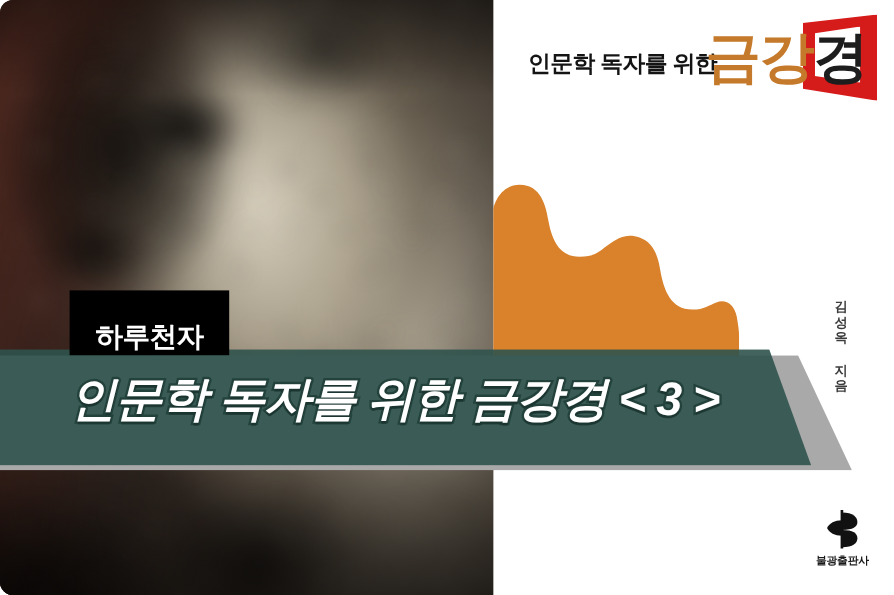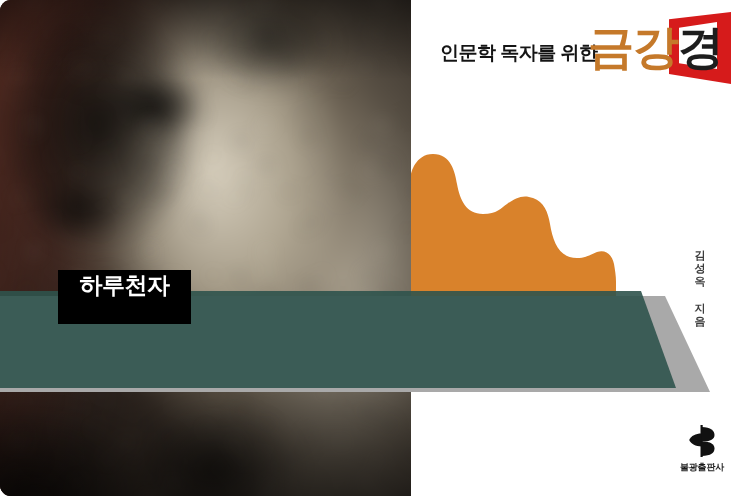--- a/index.html
+++ b/index.html
@@ -181,23 +181,22 @@
 
   
   .badge {
     position: absolute;
     left: 58px;
     top: 242px;
     width: 133px;
     height: 54px;
     background: #000000;
     display: flex;
-    align-items: flex-start;
+    align-items: flex-end;
     justify-content: center;
-    margin-top: 28px;
   }
   .badge-label {
     font-size: 23px;
     font-weight: bold;
     color: #ffffff;
     letter-spacing: -0.5px;
   }
 
   
   .author {
@@ -264,20 +263,21 @@
   <div class="header-line">인문학 독자를 위한</div>
 
   <div class="brand">
     <div class="brand-frame"></div>
     <div class="brand-frame-inner"></div>
     <div class="brand-text"><span>금강</span><span class="last">경</span></div>
   </div>
 
   <div class="band-shadow"></div>
   <div class="band"></div>
+  <div class="band-title">인문학 독자를 위한 금강경 &lt; 3 &gt;</div>
 
   <div class="badge">
     <span class="badge-label">하루천자</span>
   </div>
 
   <div class="author">김성옥 지음</div>
 
   <div class="publisher">
     <svg class="publisher-mark" viewBox="0 0 30 34" aria-hidden="true">
       <path d="M14.6,1 L14.6,33" stroke="#111" stroke-width="2.2" fill="none"></path>

